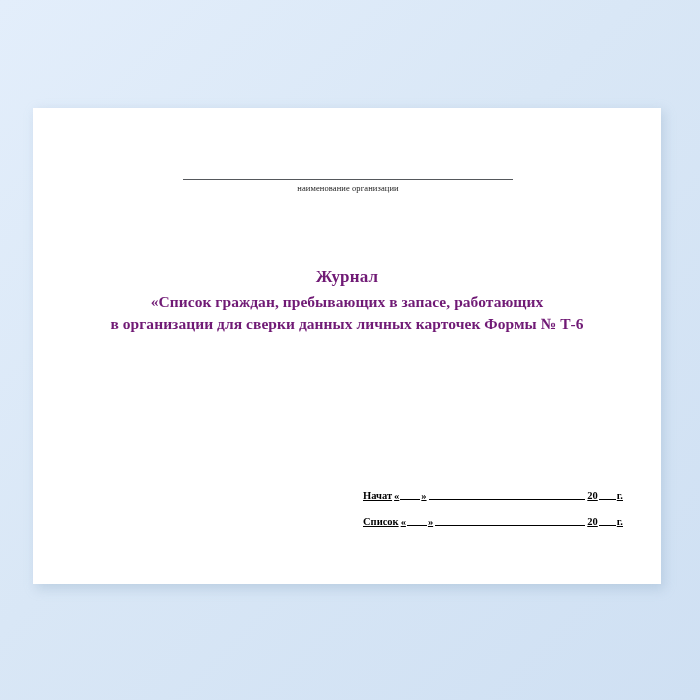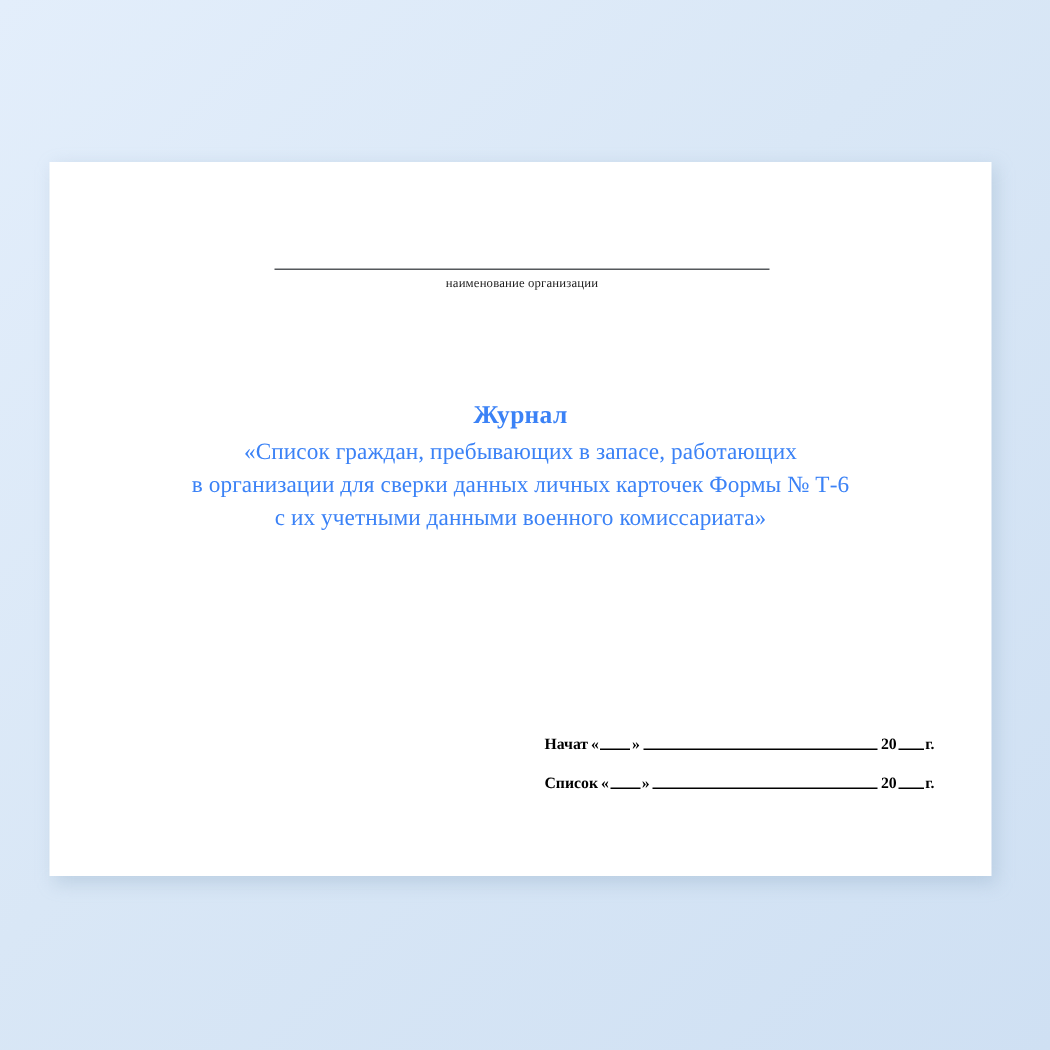--- a/index.html
+++ b/index.html
@@ -69,51 +69,52 @@
     font-family: "Liberation Serif", serif;
   }
 
   
   .title-block {
     position: absolute;
     left: 30px;
     top: 143px;
     width: 568px;
     text-align: center;
-    color: #3b82f6;
+    color: #701a75;
   }
   .title-main {
     font-size: 17px;
     font-weight: bold;
     letter-spacing: 0.2px;
     margin-bottom: 4px;
   }
   .title-line {
     font-size: 15.5px;
-    font-weight: normal;
+    font-weight: bold;
     line-height: 1.42;
     letter-spacing: 0.05px;
     white-space: nowrap;
   }
 
   
   .dates-block {
     position: absolute;
     left: 330px;
     top: 366px;
     width: 260px;
     color: #000000;
   }
   .date-row {
     display: flex;
-    align-items: flex-end;
+    align-items: flex-start;
     font-size: 10.5px;
     font-weight: bold;
     margin-bottom: 14px;
     white-space: nowrap;
+    text-decoration: underline;
   }
   .date-label {
     margin-right: 2px;
   }
   .date-q-open {
     font-weight: bold;
   }
   .date-blank-short {
     display: inline-block;
     width: 20px;
@@ -155,21 +156,20 @@
 
       <div class="org-block">
         <div class="org-rule"></div>
         <div class="org-caption">наименование организации</div>
       </div>
 
       <div class="title-block">
         <div class="title-main">Журнал</div>
         <div class="title-line">«Список граждан, пребывающих в запасе, работающих</div>
         <div class="title-line">в организации для сверки данных личных карточек Формы № Т-6</div>
-        <div class="title-line">с их учетными данными военного комиссариата»</div>
       </div>
 
       <div class="dates-block">
 
         <div class="date-row">
           <span class="date-label">Начат</span>
           <span class="date-q-open">«</span>
           <span class="date-blank-short"></span>
           <span class="date-q-open">»</span>
           <span class="date-blank-long"></span>

